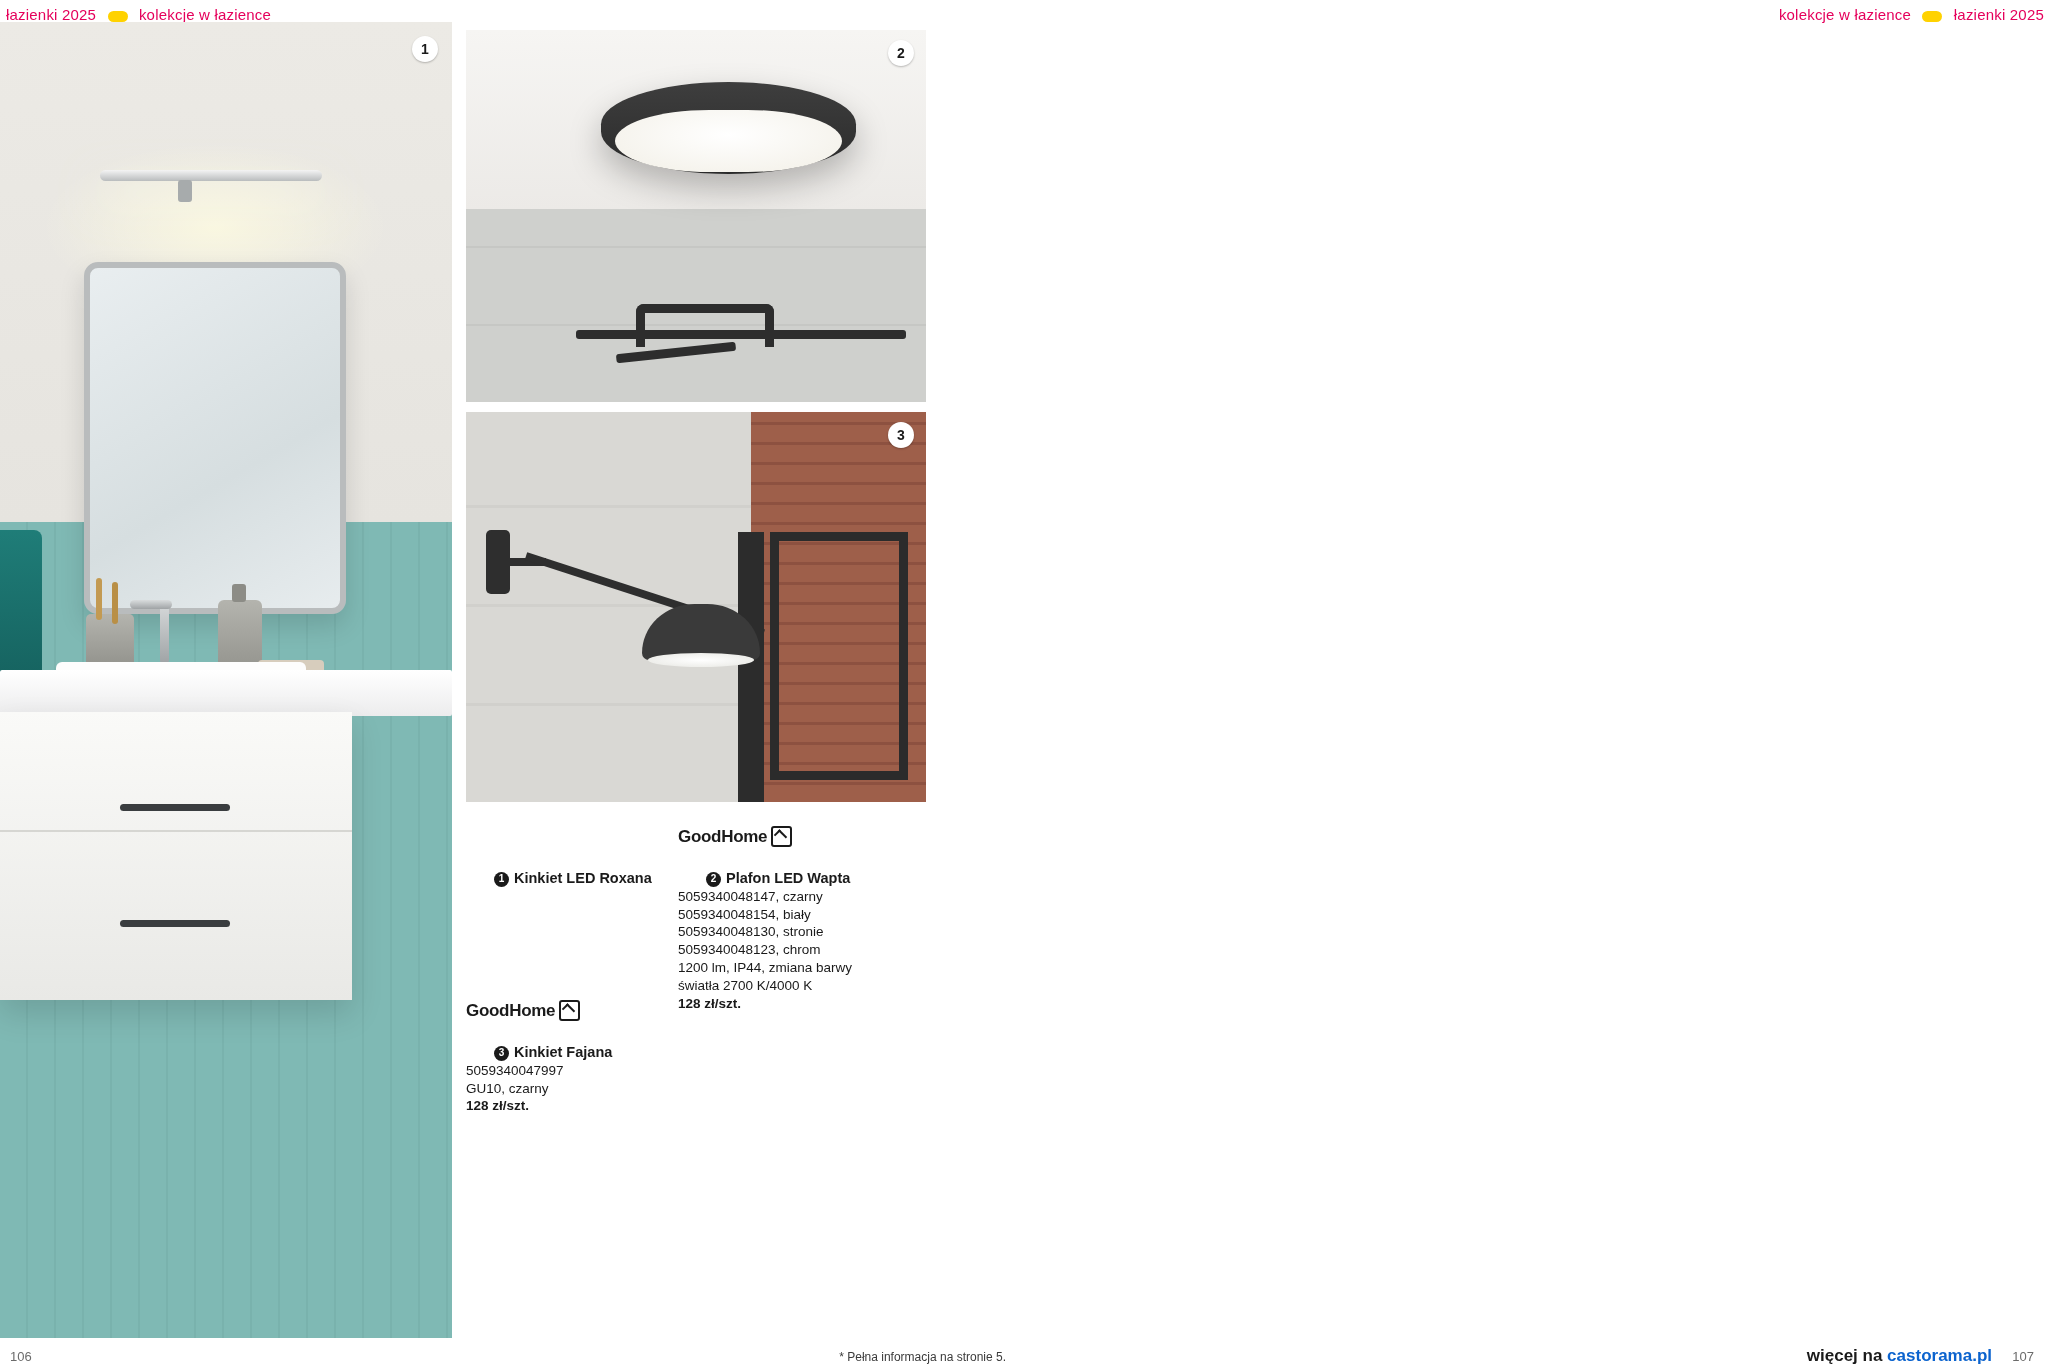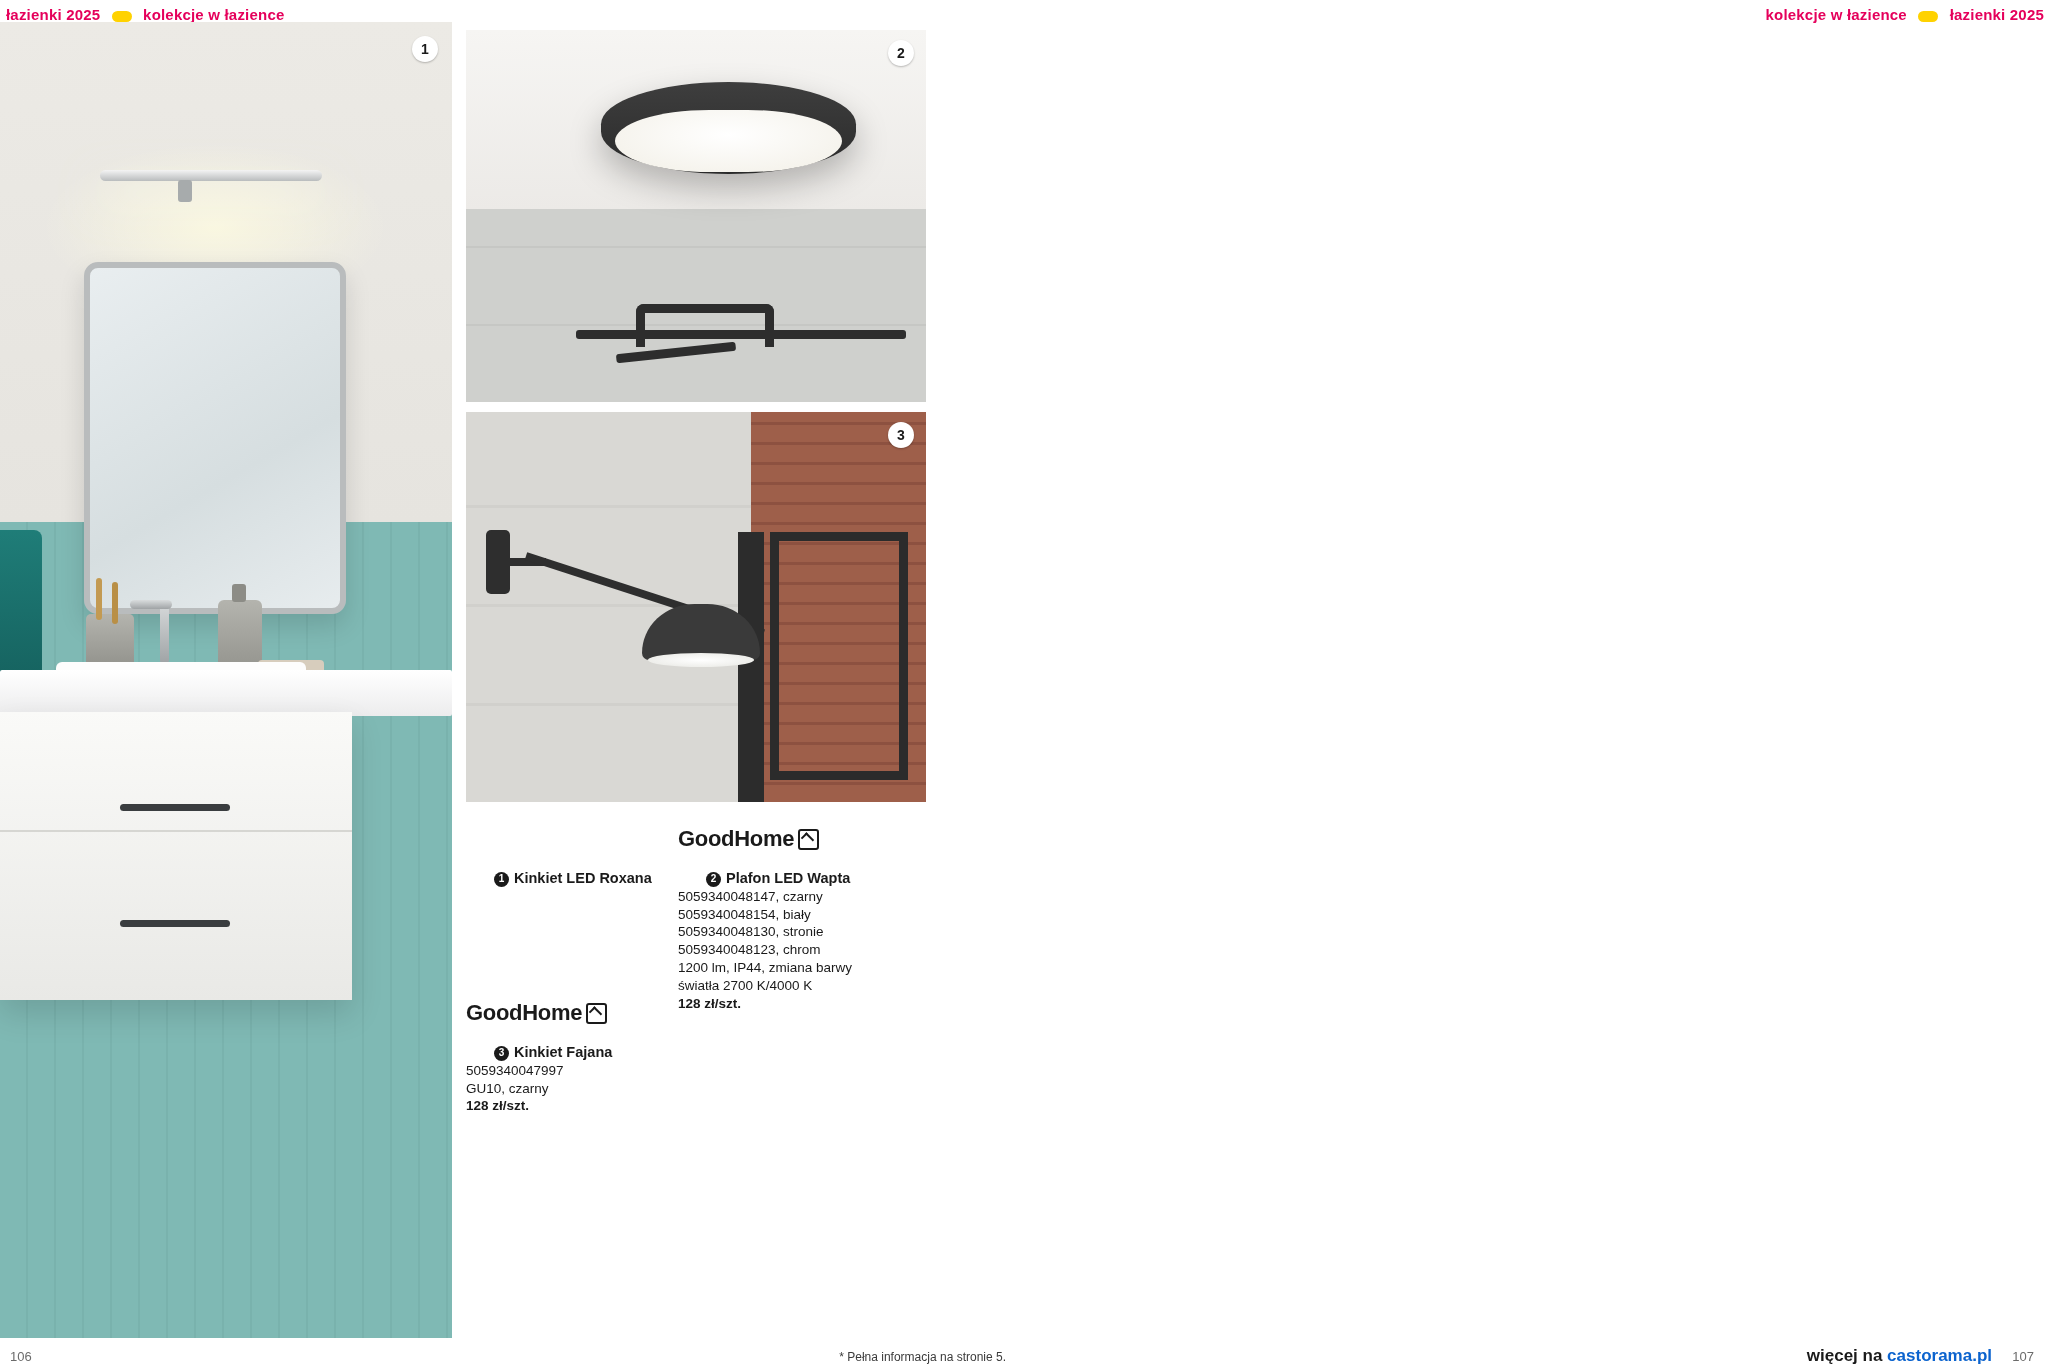--- a/index.html
+++ b/index.html
@@ -25,21 +25,21 @@
     width: 1024px;
     height: 1372px;
     box-sizing: border-box;
   }
 
   
   .runhead {
     position: absolute;
     top: 6px;
     font-size: 15px;
-    font-weight: bold;
+    font-weight: normal;
     letter-spacing: .2px;
     white-space: nowrap;
   }
   .runhead .pink { color: #e5005b; }
   .runhead .dot {
     display: inline-block;
     width: 20px; height: 11px;
     border-radius: 6px;
     background: #ffd200;
     margin: 0 7px;
@@ -120,21 +120,21 @@
   }
   .prod-lines {
     font-size: 13.5px;
     line-height: 1.32;
     color: #1a1a1a;
   }
   .prod-lines .b { font-weight: bold; }
 
   
   .goodhome {
-    font-size: 22px;
+    font-size: 17px;
     font-weight: bold;
     letter-spacing: -.3px;
     display: inline-flex;
     align-items: center;
     color: #1a1a1a;
   }
   .goodhome .house {
     display: inline-block;
     width: 17px; height: 17px;
     border: 2px solid #1a1a1a;

